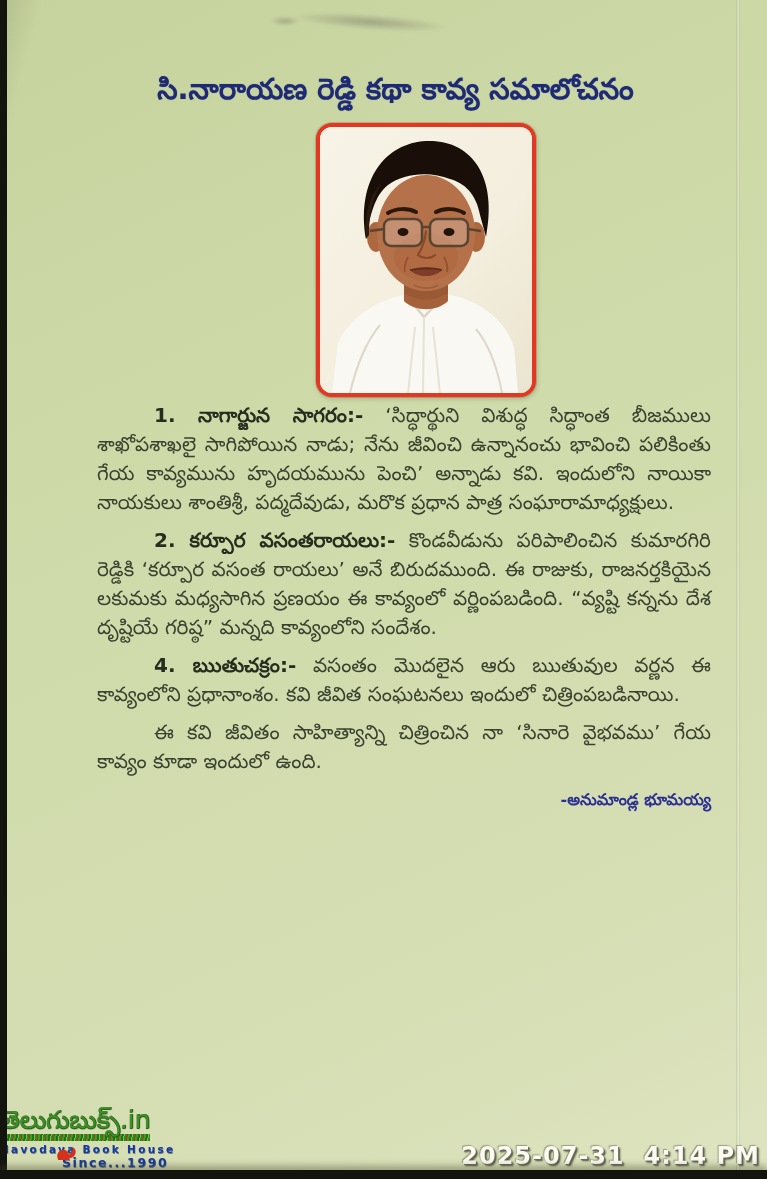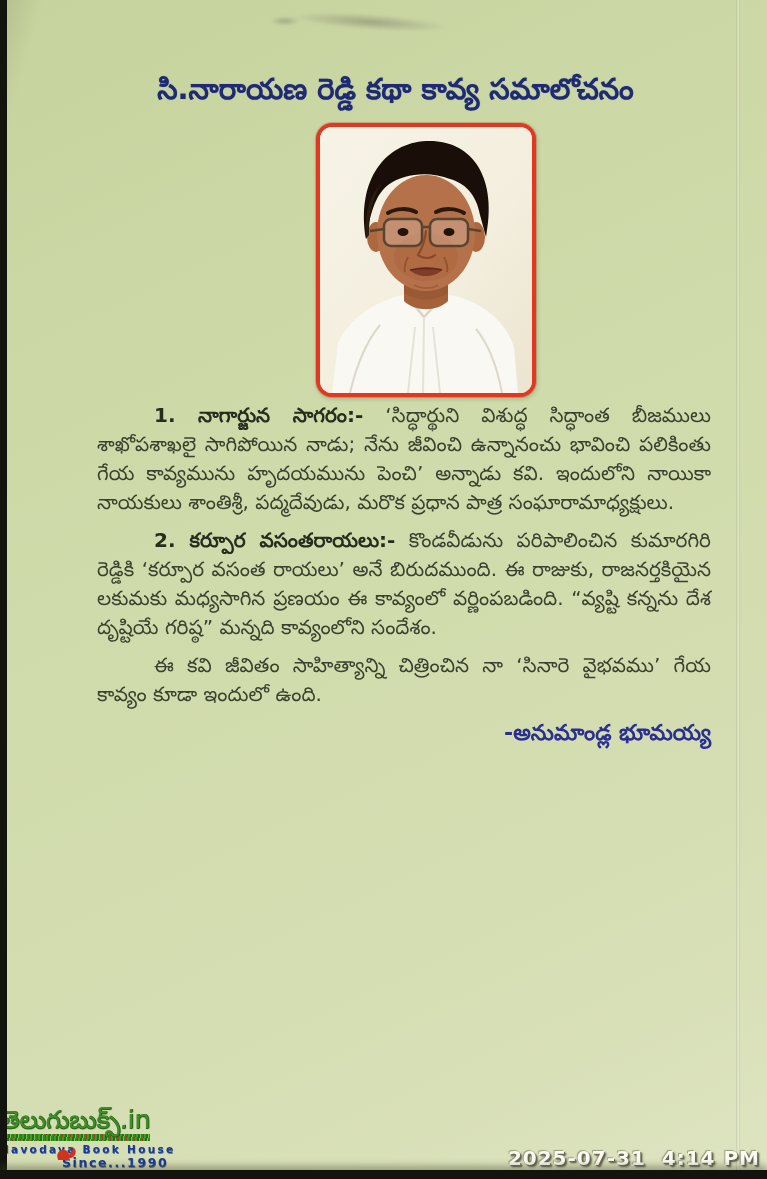--- a/index.html
+++ b/index.html
@@ -36,39 +36,39 @@
   }
   .photo-frame svg { display:block; width:100%; height:100%; }
 
   .body-text {
     position:absolute; top:401px; left:97px; width:614px;
     color:#3a412f; font-size:20px; line-height:29px; text-align:justify;
   }
   .para { margin:0 0 9px; text-indent:57px; }
   .para .lead { font-weight:bold; color:#262d1e; }
   .signature { margin:7px 0 0; text-align:right; text-indent:0;
-               font-weight:bold; font-size:22px; color:#2b2f92; }
+               font-weight:bold; font-size:16px; color:#2b2f92; }
 
   .watermark { position:absolute; left:0; bottom:9px; width:180px; }
   .wm-site { font-size:25px; line-height:27px; font-weight:normal; color:#3f8f2a; white-space:nowrap;
              text-shadow:1px 0 0 #2a6317, 0 1px 0 #2a6317, 1px 1px 1px rgba(30,70,15,.6); }
   .wm-grass { width:150px; height:7px; margin-top:1px;
               background:repeating-linear-gradient(100deg,
                 #237015 0 2px, #7fbf4b 2px 3px, #2f8a1c 3px 5px, #a33c1e 5px 6px, #3f9a28 6px 8px); }
   .wm-store { font-size:10.5px; font-weight:bold; color:#16399e; letter-spacing:2.3px;
               margin-top:2px; white-space:nowrap;
               text-shadow:.5px .5px 0 rgba(10,25,80,.5); }
   .wm-since { font-size:12.5px; font-weight:bold; color:#16399e; letter-spacing:1.6px;
               margin-left:62px; white-space:nowrap;
               text-shadow:.5px .5px 0 rgba(10,25,80,.5); }
   .wm-squirrel { position:absolute; left:54px; top:37px; }
 
   .timestamp {
     position:absolute; right:7px; bottom:9px;
-    font-size:20px; font-weight:bold; color:#fbfbf2; white-space:pre; letter-spacing:1px;
+    font-size:24px; font-weight:bold; color:#fbfbf2; white-space:pre; letter-spacing:1px;
     text-shadow:1px 1px 0 #6b6b58, 2px 2px 2px rgba(55,55,40,.85), -1px -1px 1px rgba(55,55,40,.4);
   }
 </style>
 </head>
 <body>
 
 <div class="page">
 
   <div class="smudge"></div>
   <div class="smudge2"></div>
@@ -121,20 +121,21 @@
       <path d="M90 143 C99 139 114 139 122 143 C114 151 98 151 90 143 Z" fill="#7e3c29"></path>
       <path d="M90 143 C99 141 114 141 122 143" stroke="#5f2a1b" stroke-width="1.5" fill="none"></path>
 
       <path d="M94 158 C101 162 112 162 118 158" stroke="#9a5733" stroke-width="2" fill="none" opacity=".7"></path>
     </svg>
   </div>
 
   <div class="body-text">
     <p class="para"><b class="lead">1. నాగార్జున సాగరం:-</b><span> ‘సిద్ధార్థుని విశుద్ధ సిద్ధాంత బీజములు శాఖోపశాఖలై సాగిపోయిన నాడు; నేను జీవించి ఉన్నానంచు భావించి పలికింతు గేయ కావ్యమును హృదయమును పెంచి’ అన్నాడు కవి. ఇందులోని నాయికా నాయకులు శాంతిశ్రీ, పద్మదేవుడు, మరొక ప్రధాన పాత్ర సంఘారామాధ్యక్షులు.</span></p>
     <p class="para"><b class="lead">2. కర్పూర వసంతరాయలు:-</b><span> కొండవీడును పరిపాలించిన కుమారగిరి రెడ్డికి ‘కర్పూర వసంత రాయలు’ అనే బిరుదముంది. ఈ రాజుకు, రాజనర్తకియైన లకుమకు మధ్యసాగిన ప్రణయం ఈ కావ్యంలో వర్ణింపబడింది. “వ్యష్టి కన్నను దేశ దృష్టియే గరిష్ఠ” మన్నది కావ్యంలోని సందేశం.</span></p>
+    <p class="para"><b class="lead">4. ఋతుచక్రం:-</b><span> వసంతం మొదలైన ఆరు ఋతువుల వర్ణన ఈ కావ్యంలోని ప్రధానాంశం. కవి జీవిత సంఘటనలు ఇందులో చిత్రింపబడినాయి.</span></p>
     <p class="para"><b class="lead"></b><span>ఈ కవి జీవితం సాహిత్యాన్ని చిత్రించిన నా ‘సినారె వైభవము’ గేయ కావ్యం కూడా ఇందులో ఉంది.</span></p>
     <p class="signature">-అనుమాండ్ల భూమయ్య</p>
   </div>
 
   <div class="watermark">
     <div class="wm-site">తెలుగుబుక్స్.in</div>
     <div class="wm-grass"></div>
     <div class="wm-store">Navodaya Book House</div>
     <div class="wm-since">Since...1990</div>
     <svg class="wm-squirrel" width="24" height="18" viewBox="0 0 24 18" xmlns="http://www.w3.org/2000/svg">

